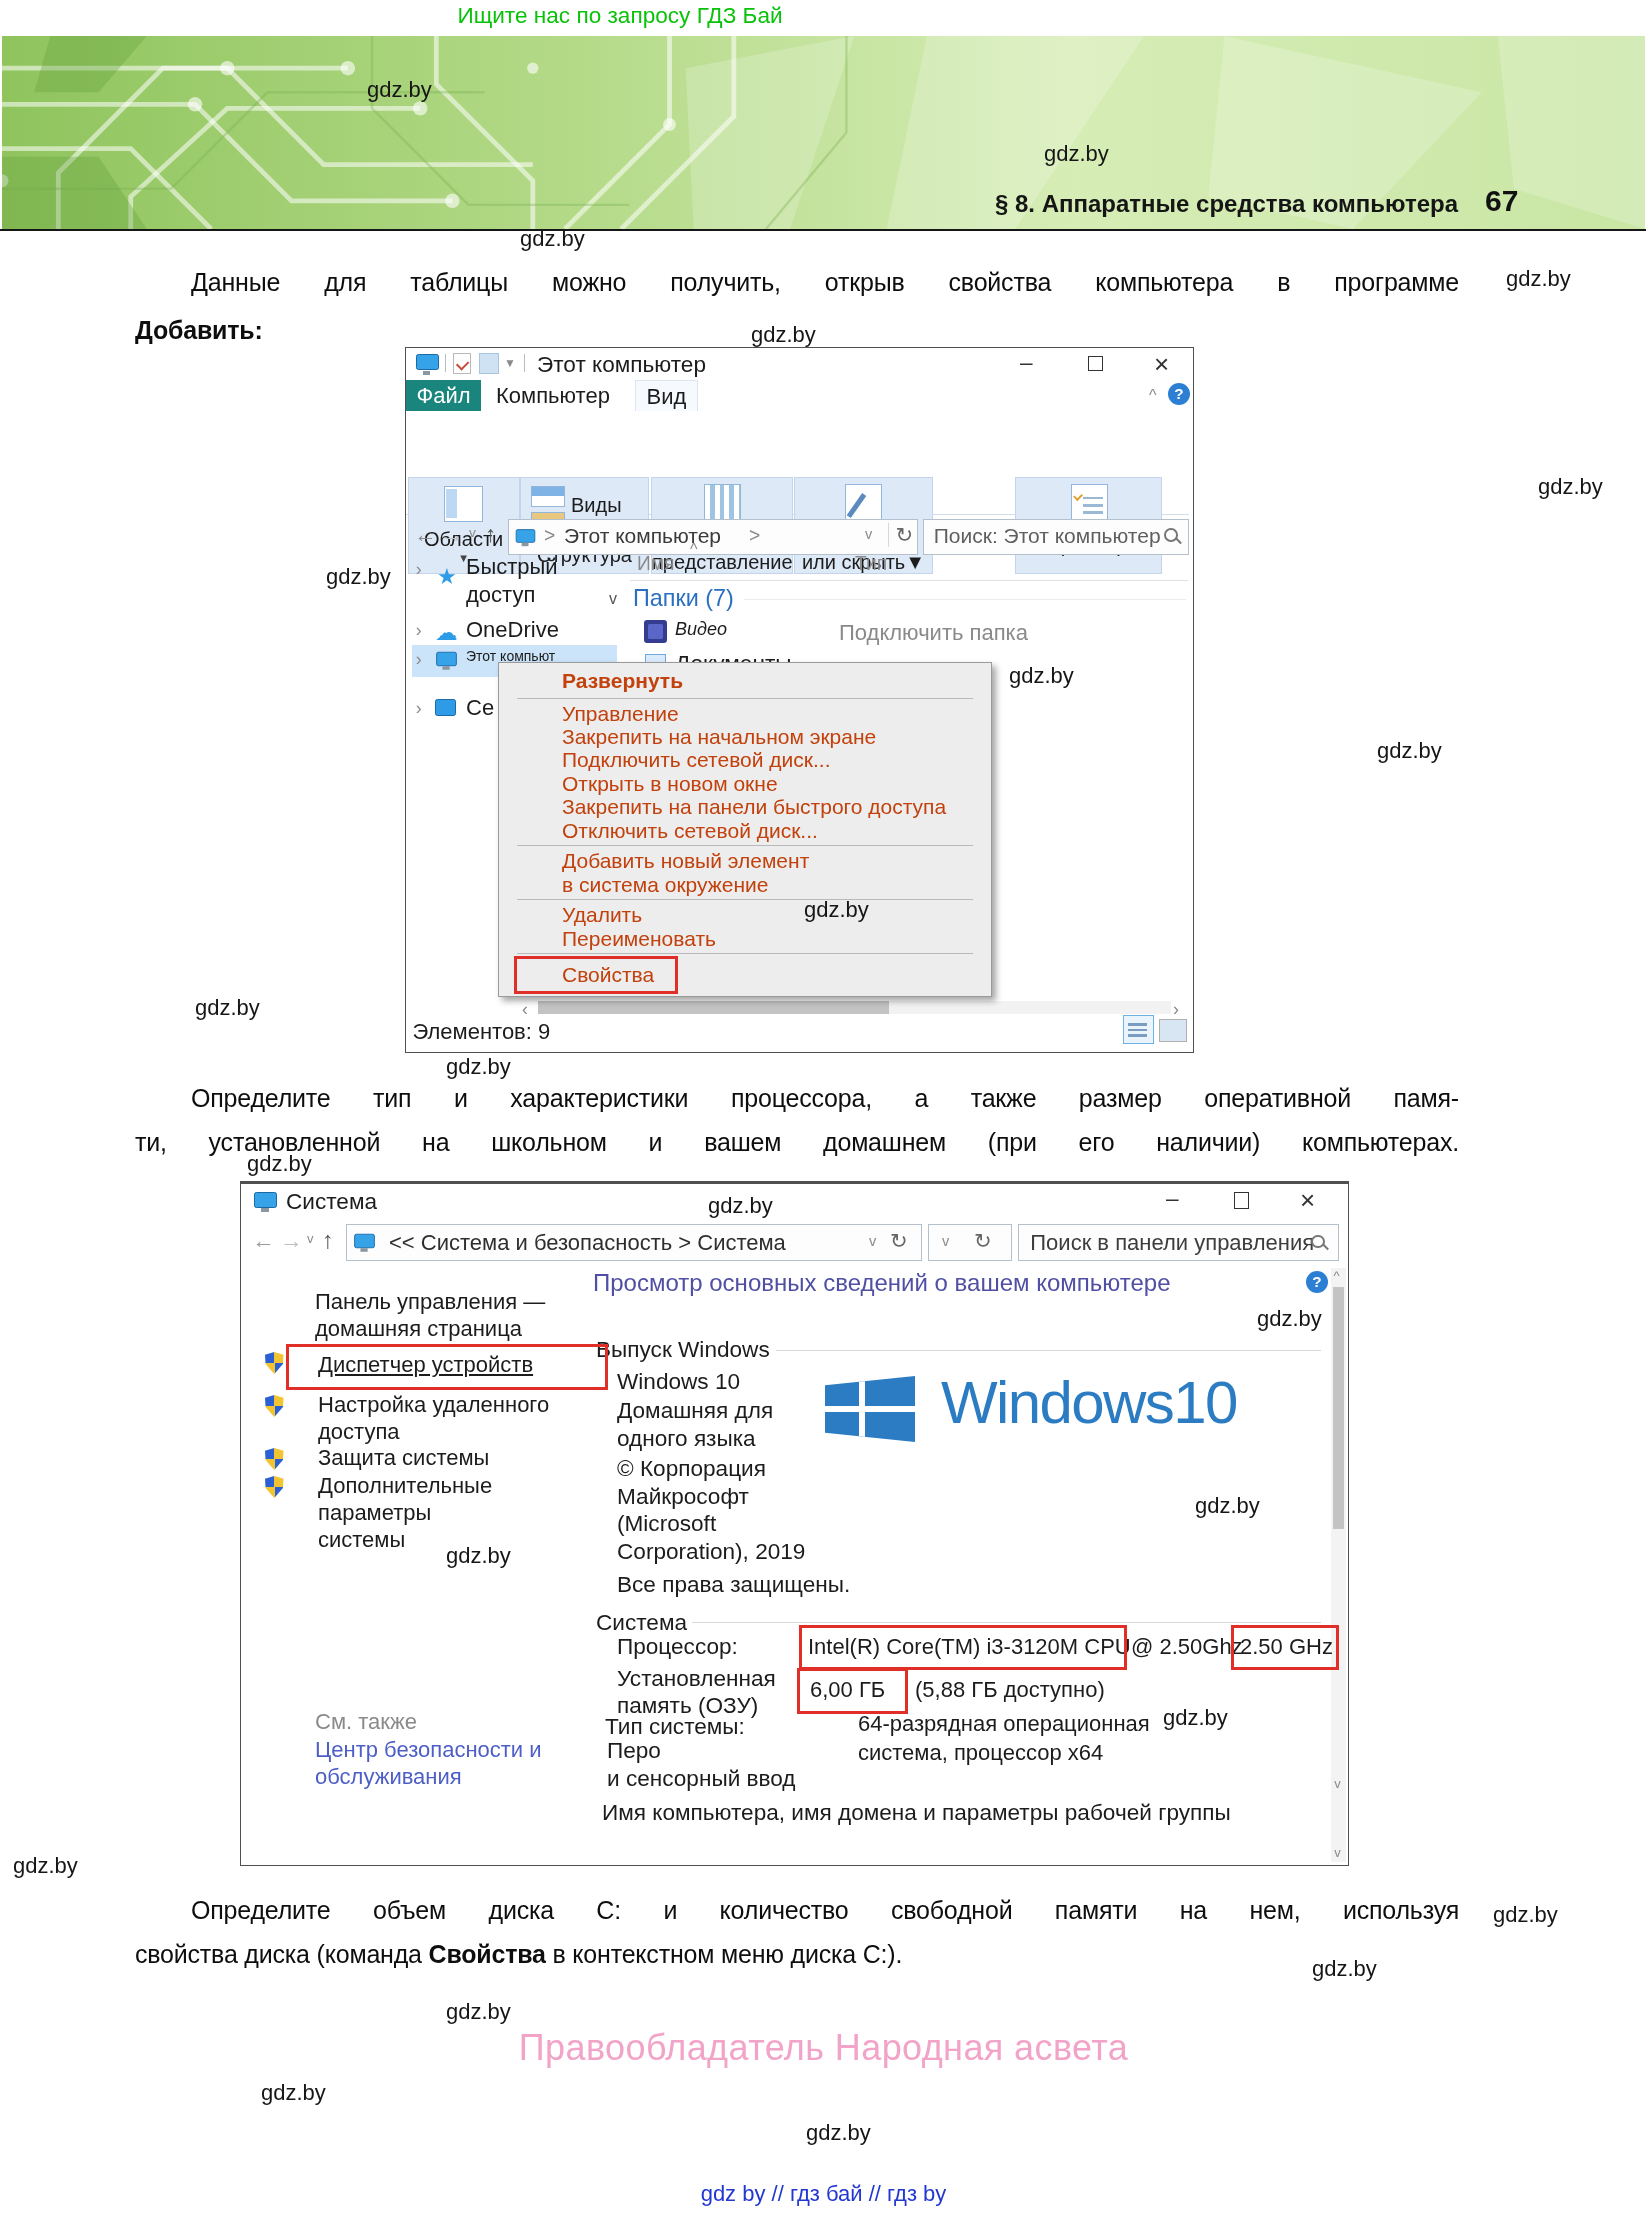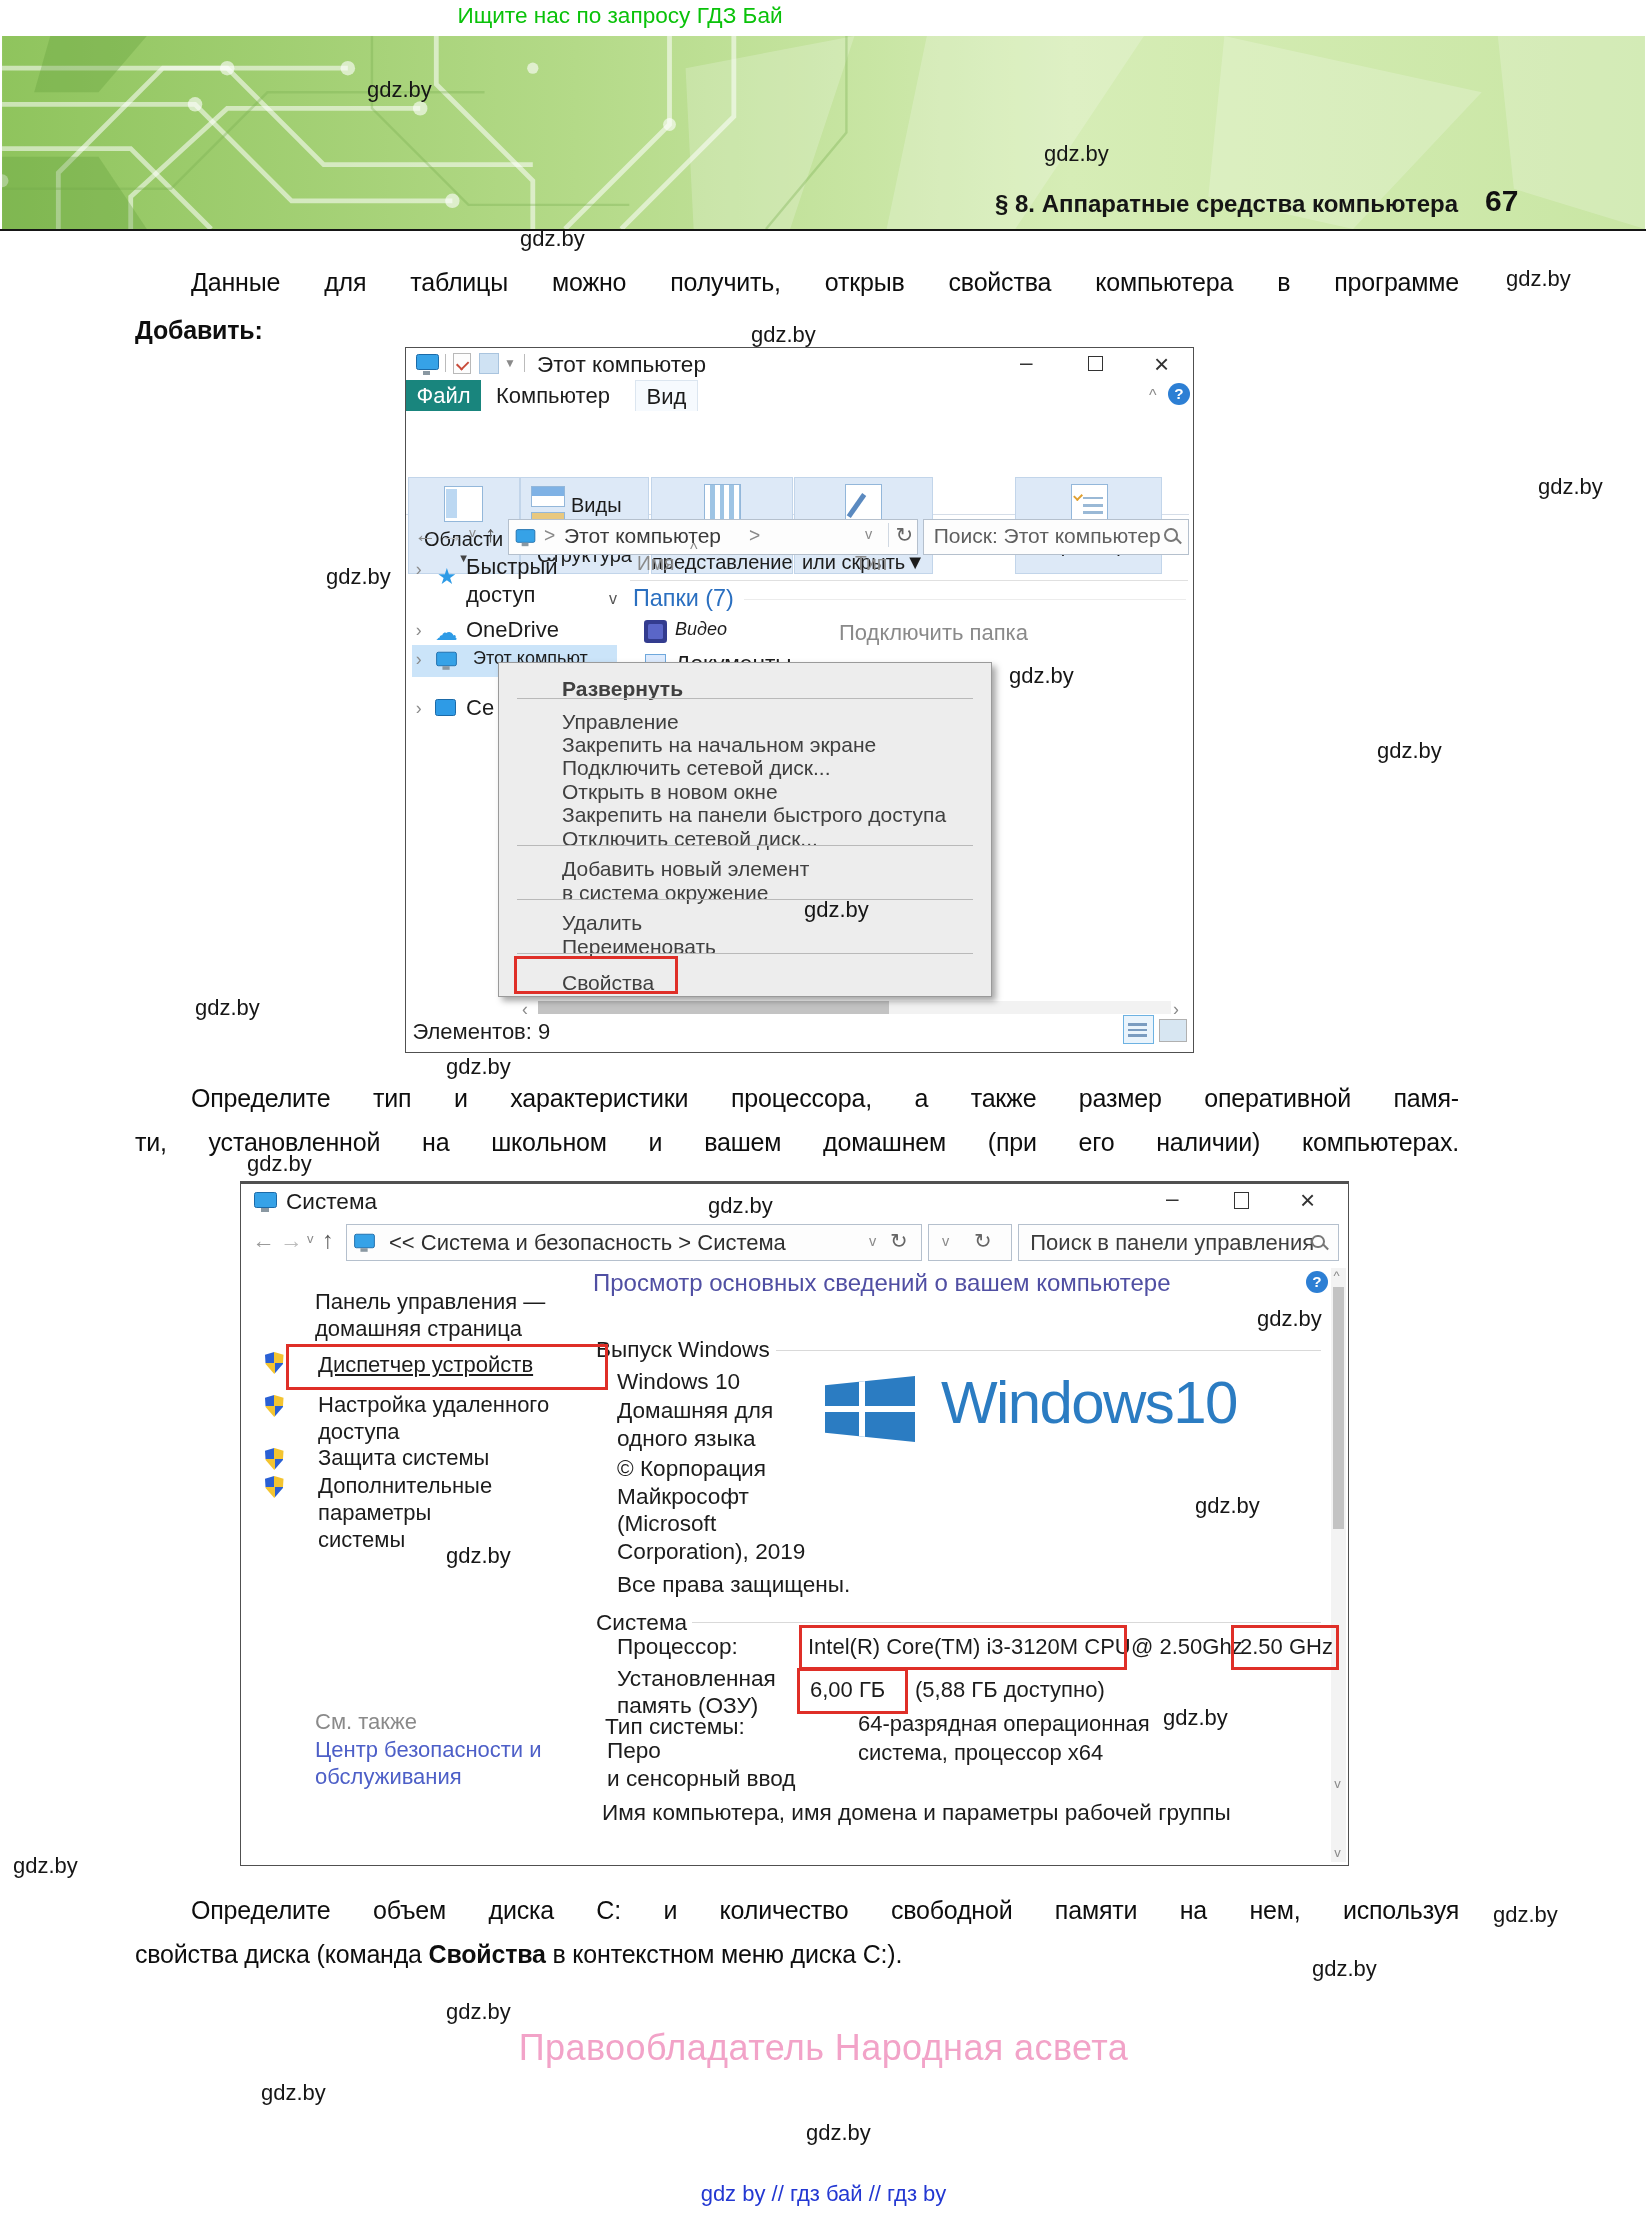--- a/index.html
+++ b/index.html
@@ -21,21 +21,21 @@
   .shield{position:absolute;width:18.5px;height:22px;
           clip-path:polygon(50% 0,100% 12%,97% 55%,50% 100%,3% 55%,0 12%);
           background:conic-gradient(#f3c431 0 90deg,#2a60d4 90deg 180deg,#f3c431 180deg 270deg,#2a60d4 270deg 360deg);}
   .help{position:absolute;width:22px;height:22px;border-radius:50%;background:#2d7fd4;color:#fff;
         font-size:15.3px;font-weight:bold;text-align:center;line-height:22px;}
   .mag{position:absolute;width:9.7px;height:9.7px;border:2.4px solid #777;border-radius:50%;}
   .mag:after{content:"";position:absolute;width:7.3px;height:2.4px;background:#777;transform:rotate(45deg);right:-6.4px;bottom:-2.4px;}
   .ribpanel{position:absolute;top:66px;height:95px;background:#dde9f7;border:0.8px solid #c2d5ea;}
   .ric{position:absolute;background:#fff;border:0.8px solid #93b7da;}
   .chev{color:#8a8a8a;}
-  .menuitem{position:absolute;left:63px;font-size:21px;color:#404040;white-space:nowrap;margin-top:8px;}
+  .menuitem{position:absolute;left:63px;font-size:21px;color:#c2410c;white-space:nowrap;}
   .scrthumb{background:#c3c3c3;}
   .flagwhite{position:absolute;background:#fff;}
 </style>
 </head>
 <body>
 
 <div class="page">
 
   <div class="a" style="left:338px;top:3.2px;width:564px;text-align:center;font-size:22.6px;color:#0ac20a;">Ищите нас по запросу ГДЗ Бай</div>
 
@@ -181,21 +181,21 @@
     <div class="a ui" style="left:60px;top:206px;font-size:22px;">Быстрый</div>
     <div class="a ui" style="left:60px;top:234px;font-size:22px;">доступ</div>
 
     <div class="a chev" style="left:9.7px;top:272px;font-size:17.7px;">›</div>
     <div class="a" style="left:29px;top:271px;font-size:22.6px;color:#2e9be6;font-family:'DejaVu Sans',sans-serif;">☁</div>
     <div class="a ui" style="left:60px;top:269px;font-size:22px;">OneDrive</div>
 
     <div class="a" style="left:6.4px;top:297px;width:205px;height:32px;background:#cbe4f9;"></div>
     <div class="a chev" style="left:9.7px;top:301px;font-size:17.7px;z-index:2;">›</div>
     <div class="mon" style="left:29px;top:303px;z-index:2;transform:scale(0.9);"></div>
-    <div class="a ui" style="left:67px;top:300px;font-size:18px;z-index:2;">Этот компьют</div>
+    <div class="a ui" style="left:60px;top:300px;font-size:14px;z-index:2;">Этот компьют</div>
 
     <div class="a chev" style="left:9.7px;top:350px;font-size:17.7px;">›</div>
     <div class="a" style="left:29px;top:351px;width:19.3px;height:14.5px;background:#2e9be6;border-radius:2.4px;border:1.6px solid #1b6aa8;"></div>
     <div class="a ui" style="left:60px;top:347px;font-size:22px;">Се</div>
 
     <div class="a ui gray" style="left:231px;top:205px;font-size:19.3px;">Имя</div>
     <div class="a chev" style="left:284px;top:193px;font-size:16px;">^</div>
     <div class="a ui gray" style="left:449px;top:205px;font-size:19.3px;">Тип</div>
     <div class="sep-h" style="left:224px;top:232px;width:558px;background:#e0e0e0;"></div>
 

